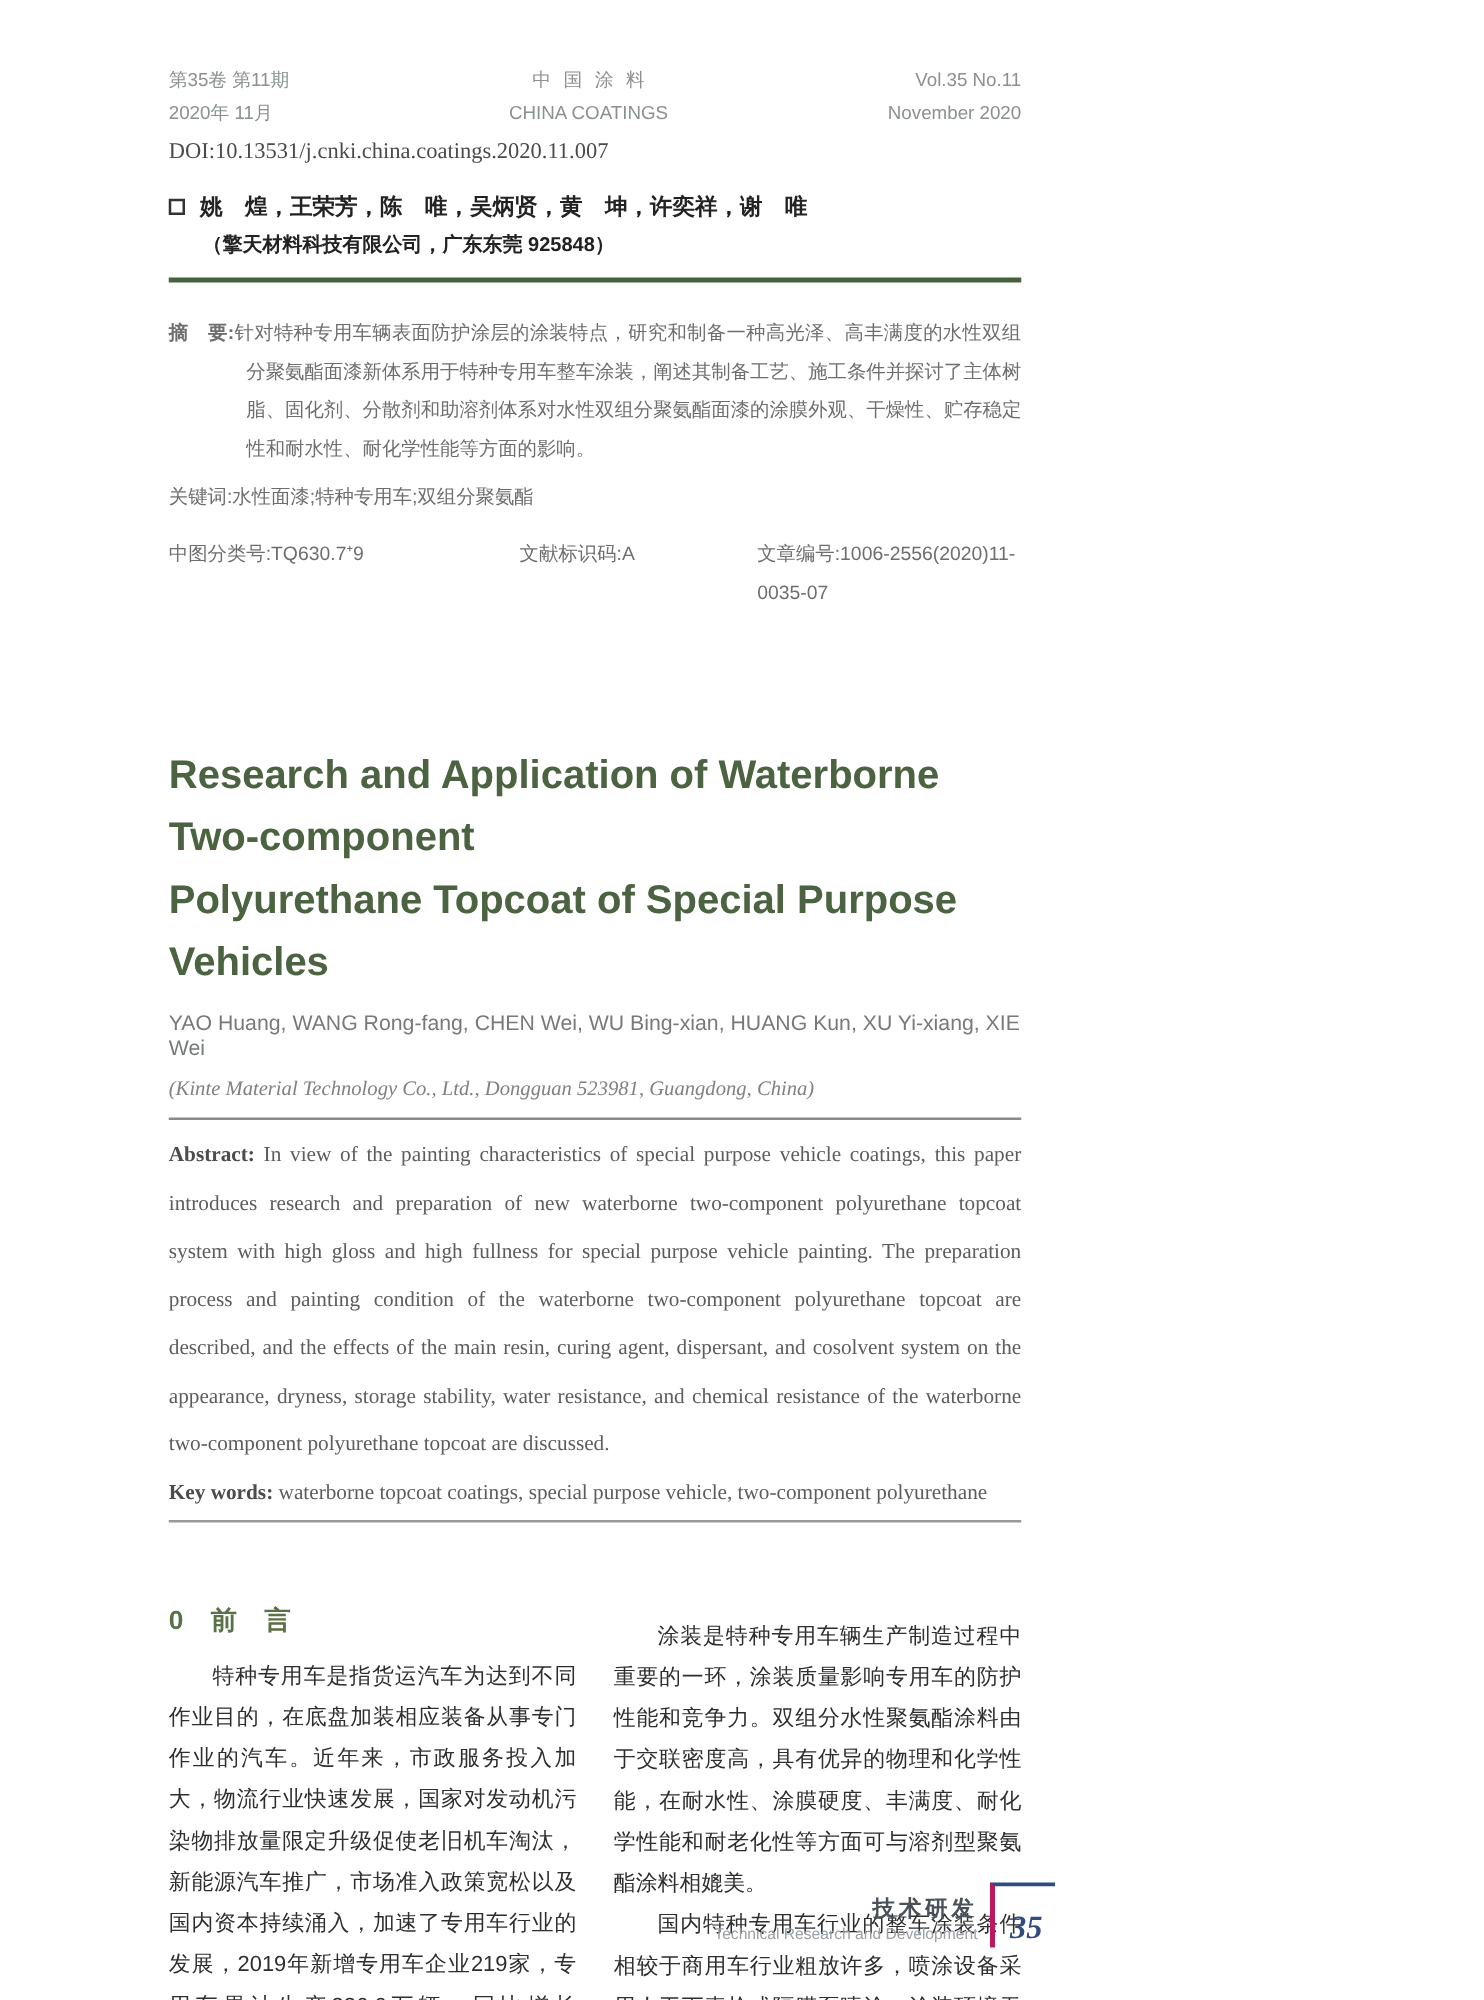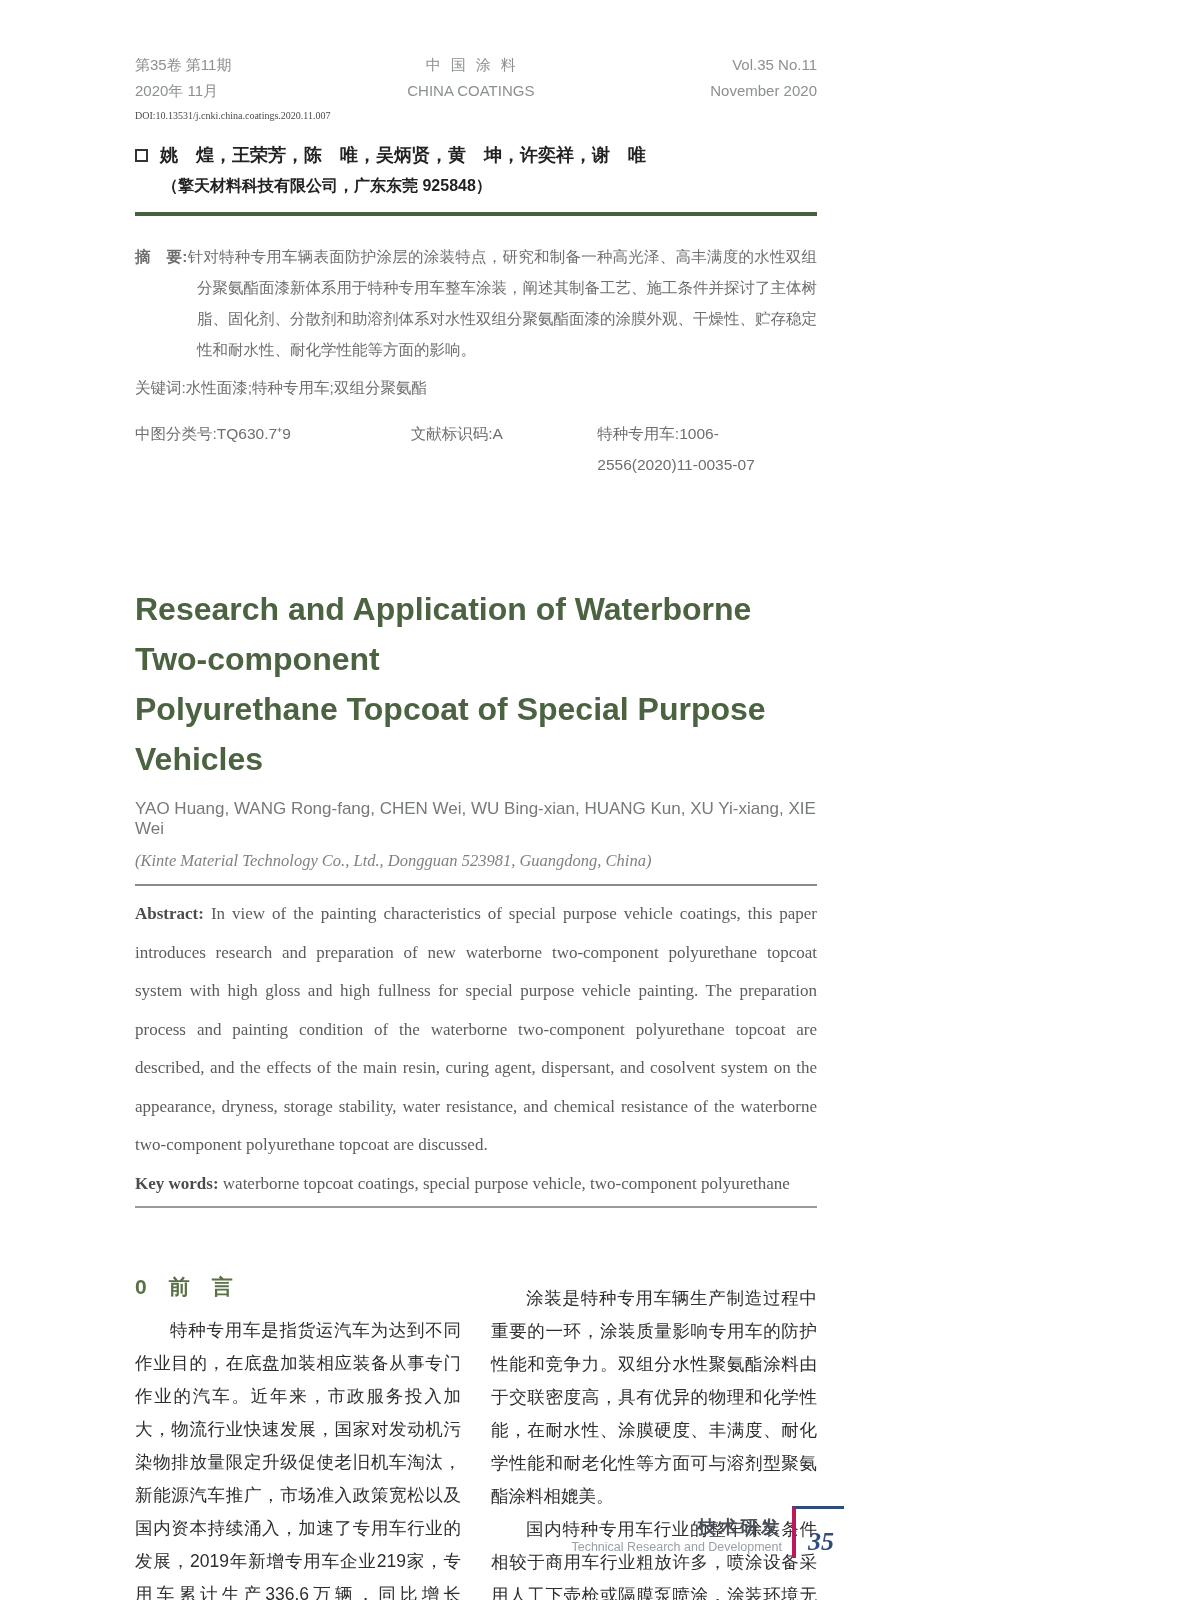--- a/index.html
+++ b/index.html
@@ -21,21 +21,21 @@
     justify-content: space-between;
     color: #8b9090;
     font-size: 15px;
     line-height: 26px;
   }
   .jheader .col-c { text-align: center; }
   .jheader .col-r { text-align: right; }
   .journal-cn { letter-spacing: 10px; padding-left: 10px; }
   .doi-line {
     margin-top: 6px;
-    font-size: 10px;
+    font-size: 18px;
     color: #4a4a4a;
     font-family: "Liberation Serif", serif;
   }
 
   
   .title-cn {
     margin-top: 74px;
     color: #5a7046;
     font-size: 47px;
     font-weight: bold;
@@ -228,21 +228,21 @@
     <div class="affil-cn">（擎天材料科技有限公司，广东东莞  925848）</div>
 
     <div class="rule-green"></div>
 
     <p class="abs-cn"><b>摘　要:</b><span>针对特种专用车辆表面防护涂层的涂装特点，研究和制备一种高光泽、高丰满度的水性双组分聚氨酯面漆新体系用于特种专用车整车涂装，阐述其制备工艺、施工条件并探讨了主体树脂、固化剂、分散剂和助溶剂体系对水性双组分聚氨酯面漆的涂膜外观、干燥性、贮存稳定性和耐水性、耐化学性能等方面的影响。</span></p>
     <p class="kw-cn"><span>关键词:</span><span>水性面漆;特种专用车;双组分聚氨酯</span></p>
 
     <div class="clc-row">
       <div class="c1"><span>中图分类号:</span><span>TQ630.7⁺9</span></div>
       <div class="c2"><span>文献标识码:</span><span>A</span></div>
-      <div class="c3"><span>特种专用车:</span><span>1006-2556(2020)11-0035-07</span></div>
+      <div class="c3"><span>文章编号:</span><span>1006-2556(2020)11-0035-07</span></div>
     </div>
 
     <div class="title-en">
       <div>Research and Application of Waterborne Two-component</div>
       <div>Polyurethane Topcoat of Special Purpose Vehicles</div>
     </div>
     <div class="authors-en">YAO Huang, WANG Rong-fang, CHEN Wei, WU Bing-xian, HUANG Kun, XU Yi-xiang, XIE Wei</div>
     <div class="affil-en">(Kinte Material Technology Co., Ltd., Dongguan 523981, Guangdong, China)</div>
 
     <div class="rule-gray"></div>

